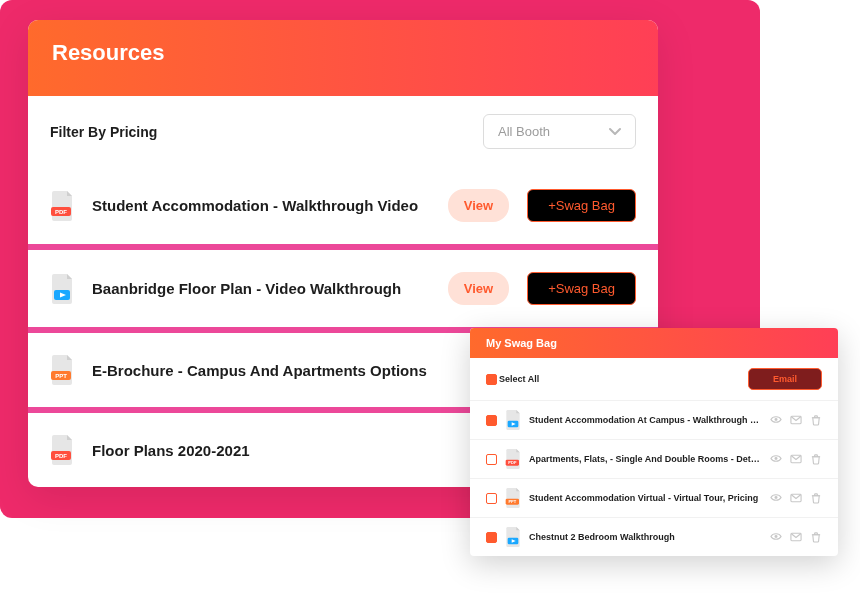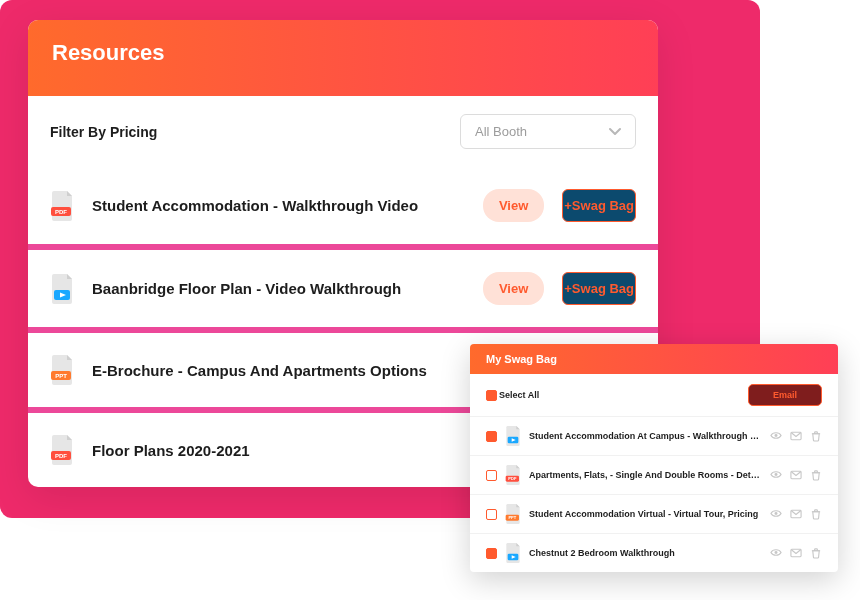--- a/index.html
+++ b/index.html
@@ -48,21 +48,21 @@
   }
   .filter-label {
     font-weight: 700;
     font-size: 14px;
     color: #1d1d1d;
   }
   .booth-select {
     display: flex;
     align-items: center;
     justify-content: space-between;
-    width: 176px;
+    width: 153px;
     padding: 9px 14px;
     border: 1px solid #dcdcdc;
     border-radius: 6px;
     color: #9c9c9c;
     font-size: 13px;
     background: #fff;
     cursor: pointer;
   }
   .chevron-down {
     width: 12px; height: 12px;
@@ -88,33 +88,33 @@
     background: #ffe1d7;
     color: #ff5a2e;
     border: none;
     border-radius: 16px;
     padding: 9px 16px;
     font-weight: 700;
     font-size: 13px;
     cursor: pointer;
   }
   .btn-swag {
-    background: #0c4a6e;
+    background: #000000;
     color: #ff5a2e;
     border: 1.5px solid #ff5a2e;
     border-radius: 6px;
-    padding: 8px 1px;
-    font-weight: 700;
+    padding: 8px 20px;
+    font-weight: 400;
     font-size: 13px;
     cursor: pointer;
   }
   
   .swag-panel {
     position: absolute;
-    top: 344px;
+    top: 328px;
     left: 470px;
     width: 368px;
     background: #fff;
     border-radius: 4px;
     box-shadow: 0 8px 30px rgba(0,0,0,0.18);
     overflow: hidden;
   }
   .swag-header {
     background: linear-gradient(90deg, #ff6a2c 0%, #ff3f56 100%);
     color: #fff;

